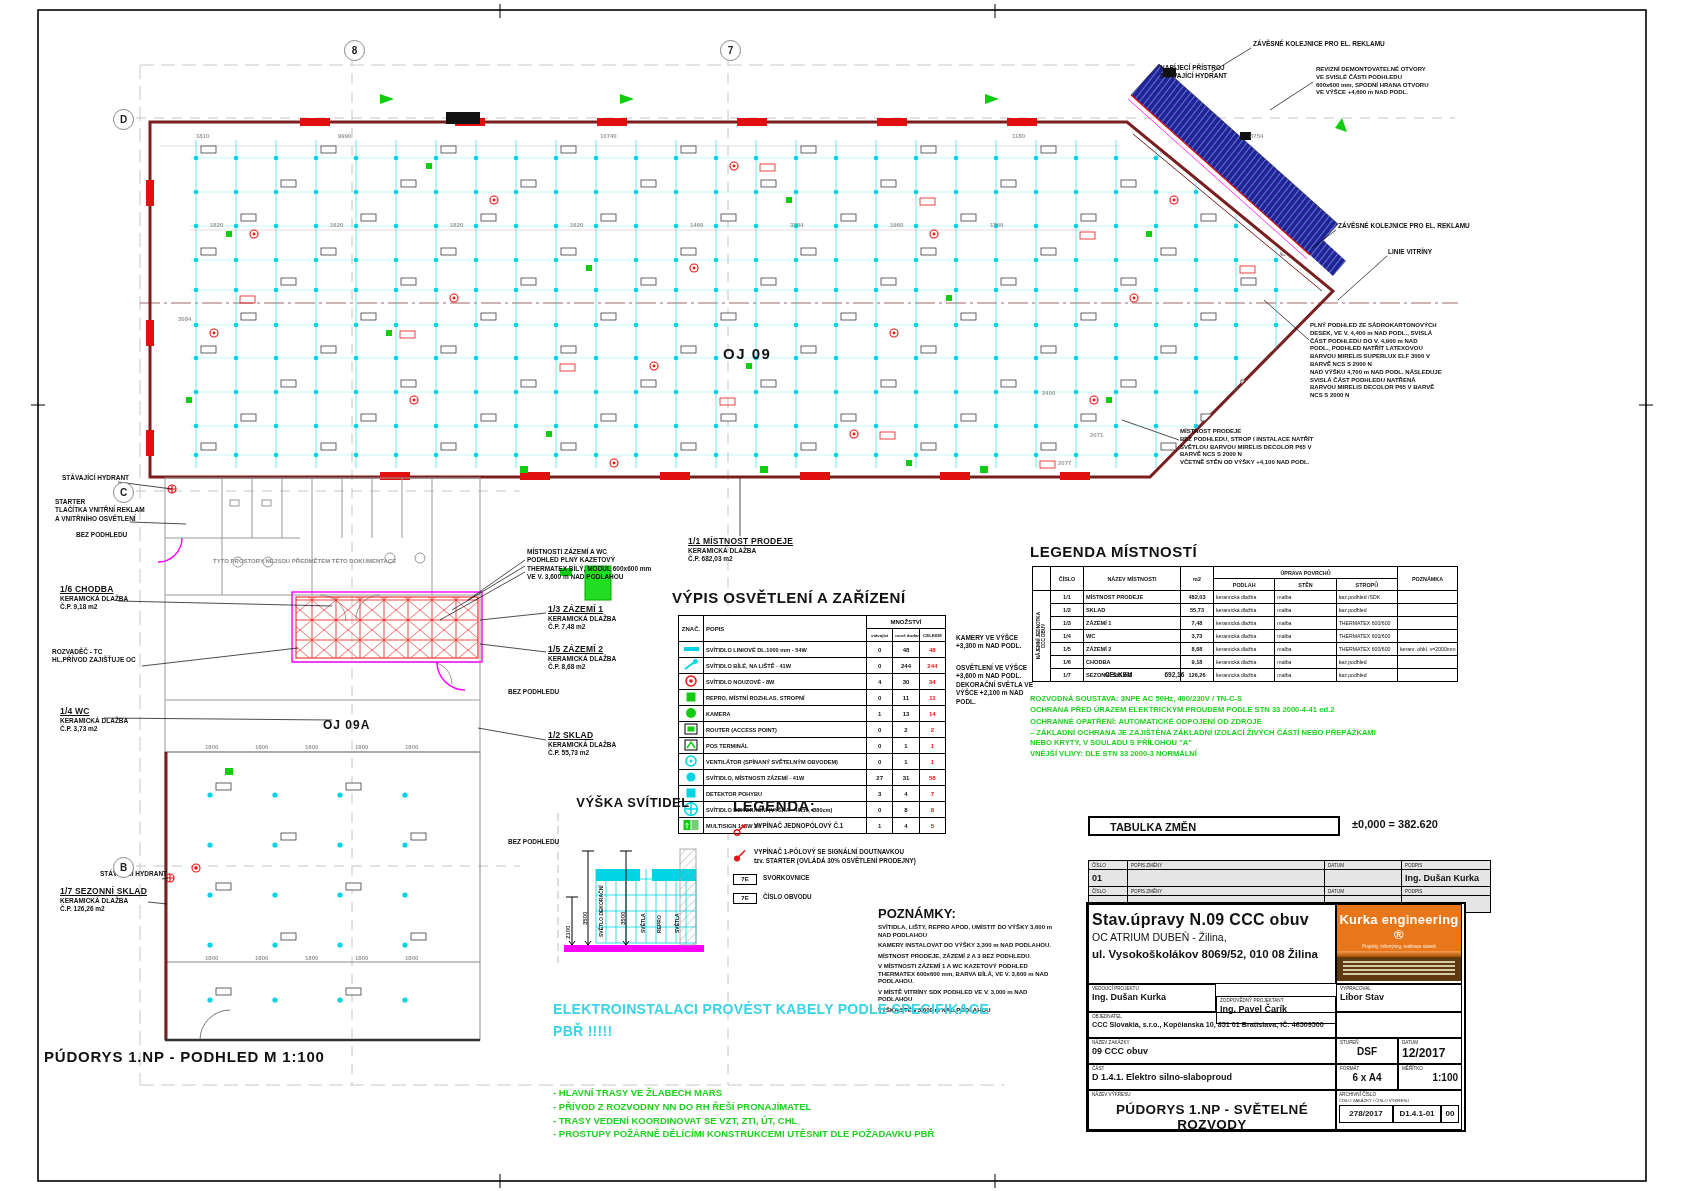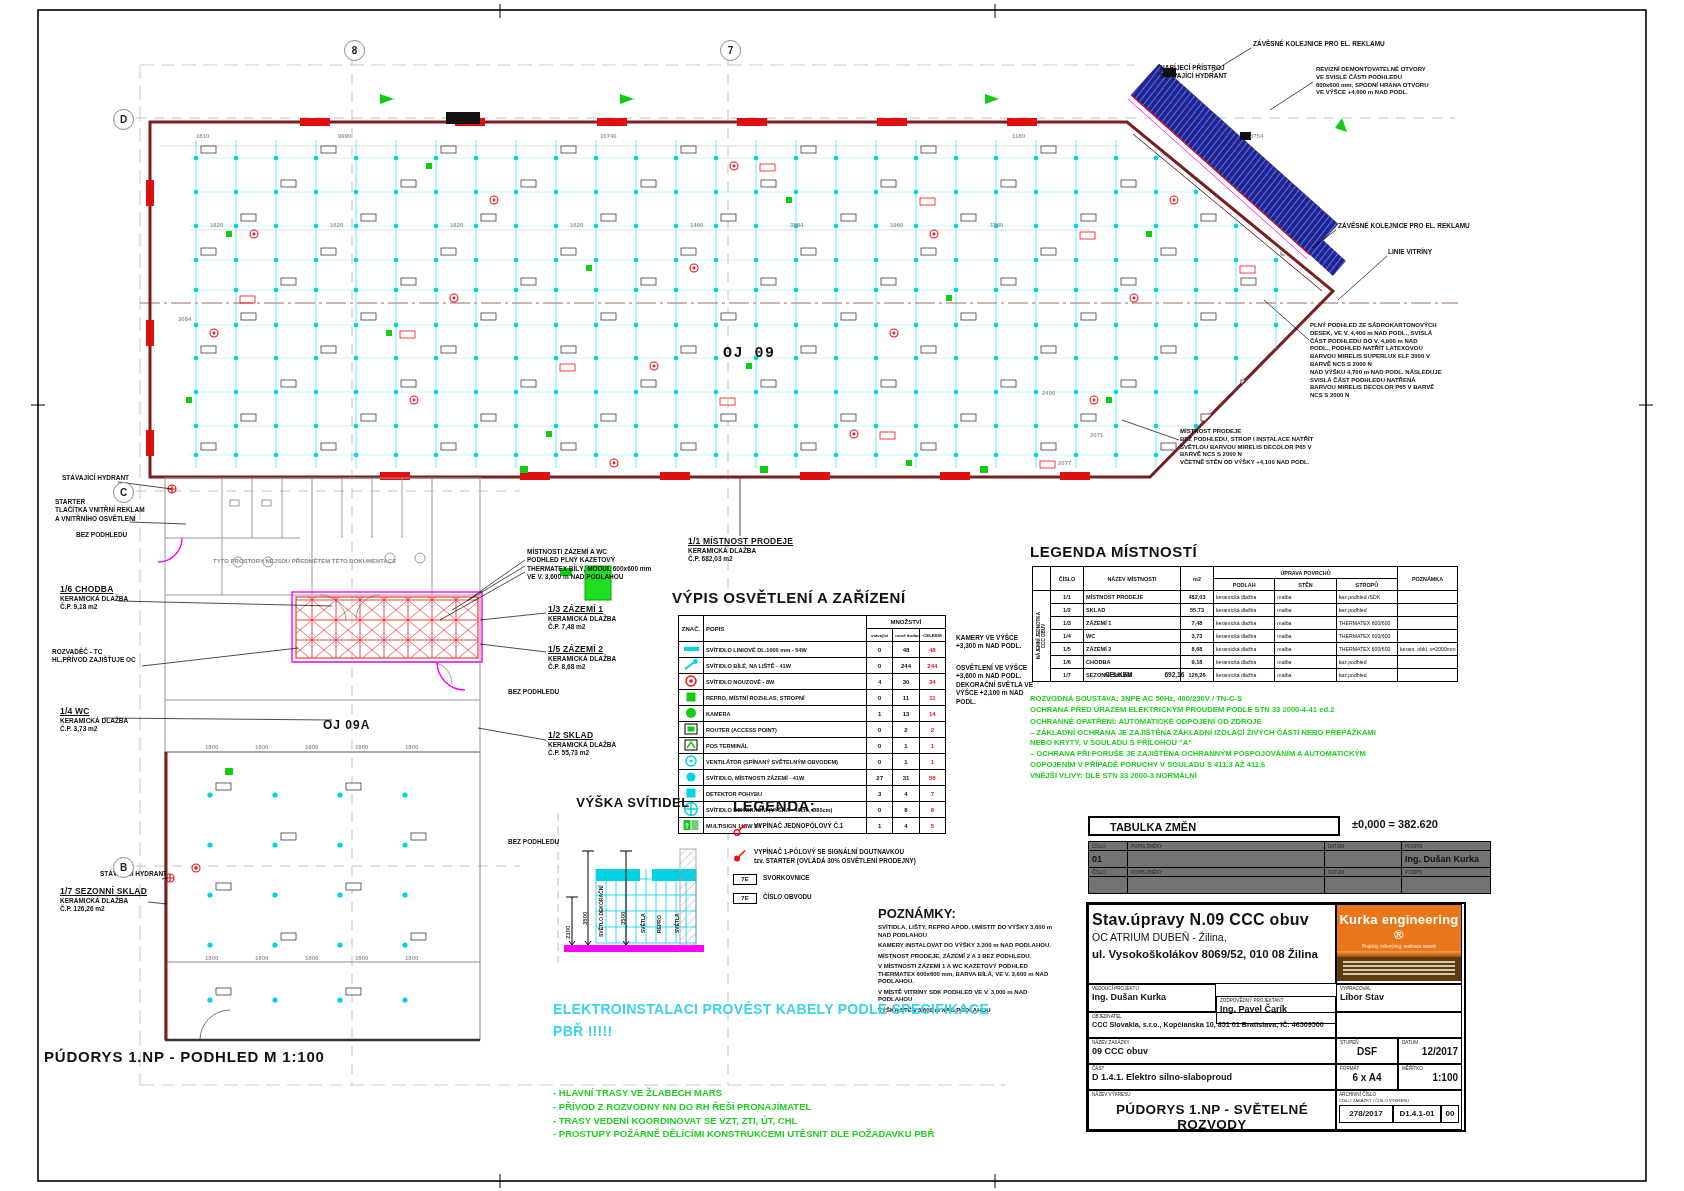--- a/index.html
+++ b/index.html
@@ -73,22 +73,22 @@
   .vlab{font-size:5px;color:#222}
 
   #cable-warning{position:absolute;left:553px;top:998px;font-size:14px;font-weight:bold;
                  color:#3bd3e6;white-space:pre-line;line-height:1.6;letter-spacing:.3px;z-index:6}
   #site-notes{position:absolute;left:553px;top:1086px;font-size:9.5px;font-weight:bold;
               color:#1fd11f;line-height:1.45;z-index:6}
 
   #tz-box{position:absolute;left:1088px;top:816px;width:252px;height:20px;border:2px solid #000;
           font-size:11px;font-weight:bold;line-height:18px;padding-left:20px;box-sizing:border-box;z-index:6;background:#fff}
   #tz-level{position:absolute;left:1352px;top:818px;font-size:11px;font-weight:bold;z-index:6}
-  #tz-table{position:absolute;left:1088px;top:841px;width:374px;border-collapse:collapse;
-            table-layout:fixed;z-index:6;background:#737373}
+  #tz-table{position:absolute;left:1088px;top:860px;width:374px;border-collapse:collapse;
+            table-layout:fixed;z-index:6;background:#e5e5e5}
   #tz-table td{border:1px solid #000;padding:0 3px;overflow:hidden;white-space:nowrap}
   #tz-table .tzl td{font-size:4.6px;height:8px;color:#222}
   #tz-table .tzv td{font-size:9px;font-weight:bold;height:16px}
   .tzc0{width:32px}.tzc1{width:190px}.tzc2{width:70px}.tzc3{width:82px}
 
   #title-block{position:absolute;left:1086px;top:902px;width:376px;height:226px;border:2.5px solid #000;
                box-sizing:content-box;background:#fff;z-index:6}
   .tb-cell{position:absolute;border:1px solid #000;box-sizing:border-box;padding:1px 3px;overflow:hidden}
   .tb-lab{font-size:4.6px;line-height:1.2;color:#222}
   .tb-val{font-weight:bold}
@@ -780,21 +780,21 @@
     <div class="plan-label" style="left: 688px; top: 536px;"><div class="lh">1/1 MÍSTNOST PRODEJE</div><div class="lb">KERAMICKÁ DLAŽBA
 Č.P.  682,03 m2</div></div>
     <div class="plan-label" style="left: 548px; top: 604px;"><div class="lh">1/3 ZÁZEMÍ 1</div><div class="lb">KERAMICKÁ DLAŽBA
 Č.P.  7,48 m2</div></div>
     <div class="plan-label" style="left: 548px; top: 644px;"><div class="lh">1/5 ZÁZEMÍ 2</div><div class="lb">KERAMICKÁ DLAŽBA
 Č.P.  8,68 m2</div></div>
     <div class="plan-label" style="left: 508px; top: 688px;"><div class="lb">BEZ PODHLEDU</div></div>
     <div class="plan-label" style="left: 548px; top: 730px;"><div class="lh">1/2 SKLAD</div><div class="lb">KERAMICKÁ DLAŽBA
 Č.P.  55,73 m2</div></div>
     <div class="plan-label" style="left: 508px; top: 838px;"><div class="lb">BEZ PODHLEDU</div></div>
-    <div class="plan-label big" style="left: 723px; top: 344px; font-family: Liberation Mono, monospace;"><div class="lb">OJ 09</div></div>
+    <div class="plan-label big" style="left: 723px; top: 344px;"><div class="lb">OJ 09</div></div>
     <div class="plan-label big2" style="left: 323px; top: 718px;"><div class="lb">OJ 09A</div></div>
     <div class="plan-label" style="left: 1253px; top: 40px;"><div class="lb">ZÁVĚSNÉ KOLEJNICE PRO EL. REKLAMU</div></div>
     <div class="plan-label" style="left: 1160px; top: 64px;"><div class="lb">NABÍJECÍ PŘÍSTROJ
 STÁVAJÍCÍ HYDRANT</div></div>
     <div class="plan-label note" style="left: 1316px; top: 66px;"><div class="lb">REVIZNÍ DEMONTOVATELNÉ OTVORY
 VE SVISLÉ ČÁSTI PODHLEDU
 600x600 mm, SPODNÍ HRANA OTVORU
 VE VÝŠCE +4,600 m NAD PODL.</div></div>
     <div class="plan-label" style="left: 1338px; top: 222px;"><div class="lb">ZÁVĚSNÉ KOLEJNICE PRO EL. REKLAMU</div></div>
     <div class="plan-label" style="left: 1388px; top: 248px;"><div class="lb">LINIE VITRÍNY</div></div>
@@ -1079,22 +1079,20 @@
 <div class="rooms-total">
   <span>CELKEM</span><span class="rt-val">692,16</span>
 </div>
 
 <div id="elec-notes">
     <div>ROZVODNÁ SOUSTAVA:  3NPE AC 50Hz, 400/230V / TN-C-S</div>
     <div>OCHRANA PŘED ÚRAZEM ELEKTRICKÝM PROUDEM PODLE STN 33 2000-4-41 ed.2</div>
     <div>OCHRANNÉ OPATŘENÍ: AUTOMATICKÉ ODPOJENÍ OD ZDROJE</div>
     <div>–  ZÁKLADNÍ OCHRANA JE ZAJIŠTĚNA ZÁKLADNÍ IZOLACÍ ŽIVÝCH ČÁSTÍ NEBO PŘEPÁŽKAMI
     NEBO KRYTY, V SOULADU S PŘÍLOHOU "A"</div>
-    <div>–  OCHRANA PŘI PORUŠE JE ZAJIŠTĚNA OCHRANNÝM POSPOJOVÁNÍM A AUTOMATICKÝM
-    ODPOJENÍM V PŘÍPADĚ PORUCHY V SOULADU S 411.3 AŽ 411.6</div>
     <div>VNĚJŠÍ VLIVY: DLE STN 33 2000-3   NORMÁLNÍ</div>
   </div>
 
 <div id="vyska">
   <div id="vyska-title">VÝŠKA SVÍTIDEL</div>
   <div id="vyska-labels">
       <span class="vdim" style="left: 30px; top: 112px;">3500</span>
       <span class="vdim" style="left: 68px; top: 112px;">3500</span>
       <span class="vdim" style="left: 13px; top: 126px;">2100</span>
       <span class="vlab" style="left: 46px; top: 124px;">SVĚTLO DEKORAČNÍ</span>
@@ -1228,21 +1226,21 @@
   <div class="tb-cell" style="left:0;top:134px;width:248px;height:26px">
     <div class="tb-lab">NÁZEV ZAKÁZKY</div>
     <div class="tb-val" style="font-size:9px">09  CCC obuv</div>
   </div>
   <div class="tb-cell" style="left:248px;top:134px;width:62px;height:26px">
     <div class="tb-lab">STUPEŇ</div>
     <div class="tb-val" style="font-size:10px;text-align:center">DSF</div>
   </div>
   <div class="tb-cell" style="left:310px;top:134px;width:64px;height:26px">
     <div class="tb-lab">DATUM</div>
-    <div class="tb-val" style="font-size:10px;text-align:right">12/2017</div>
+    <div class="tb-val" style="font-size:12px;text-align:left">12/2017</div>
   </div>
 
   <div class="tb-cell" style="left:0;top:160px;width:248px;height:26px">
     <div class="tb-lab">ČÁST</div>
     <div class="tb-val" style="font-size:9px">D 1.4.1. Elektro silno-slaboproud</div>
   </div>
   <div class="tb-cell" style="left:248px;top:160px;width:62px;height:26px">
     <div class="tb-lab">FORMÁT</div>
     <div class="tb-val" style="font-size:10px;text-align:center">6 x A4</div>
   </div>

